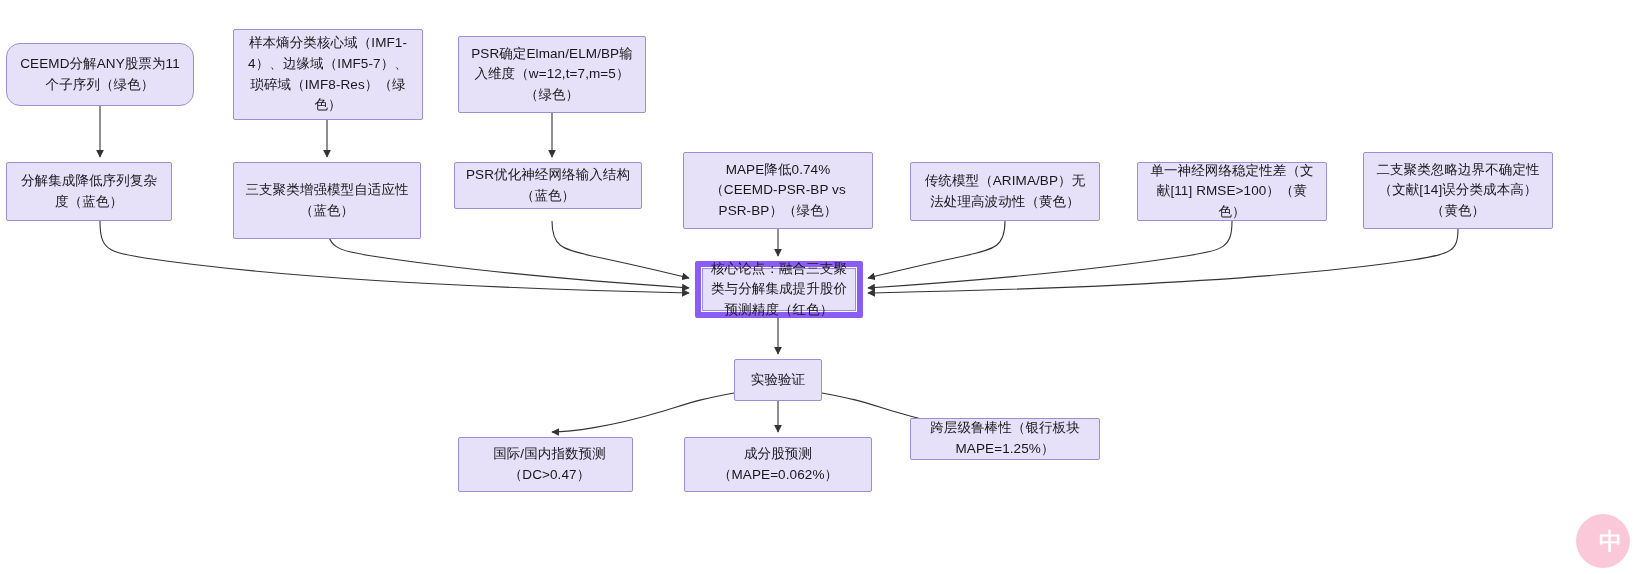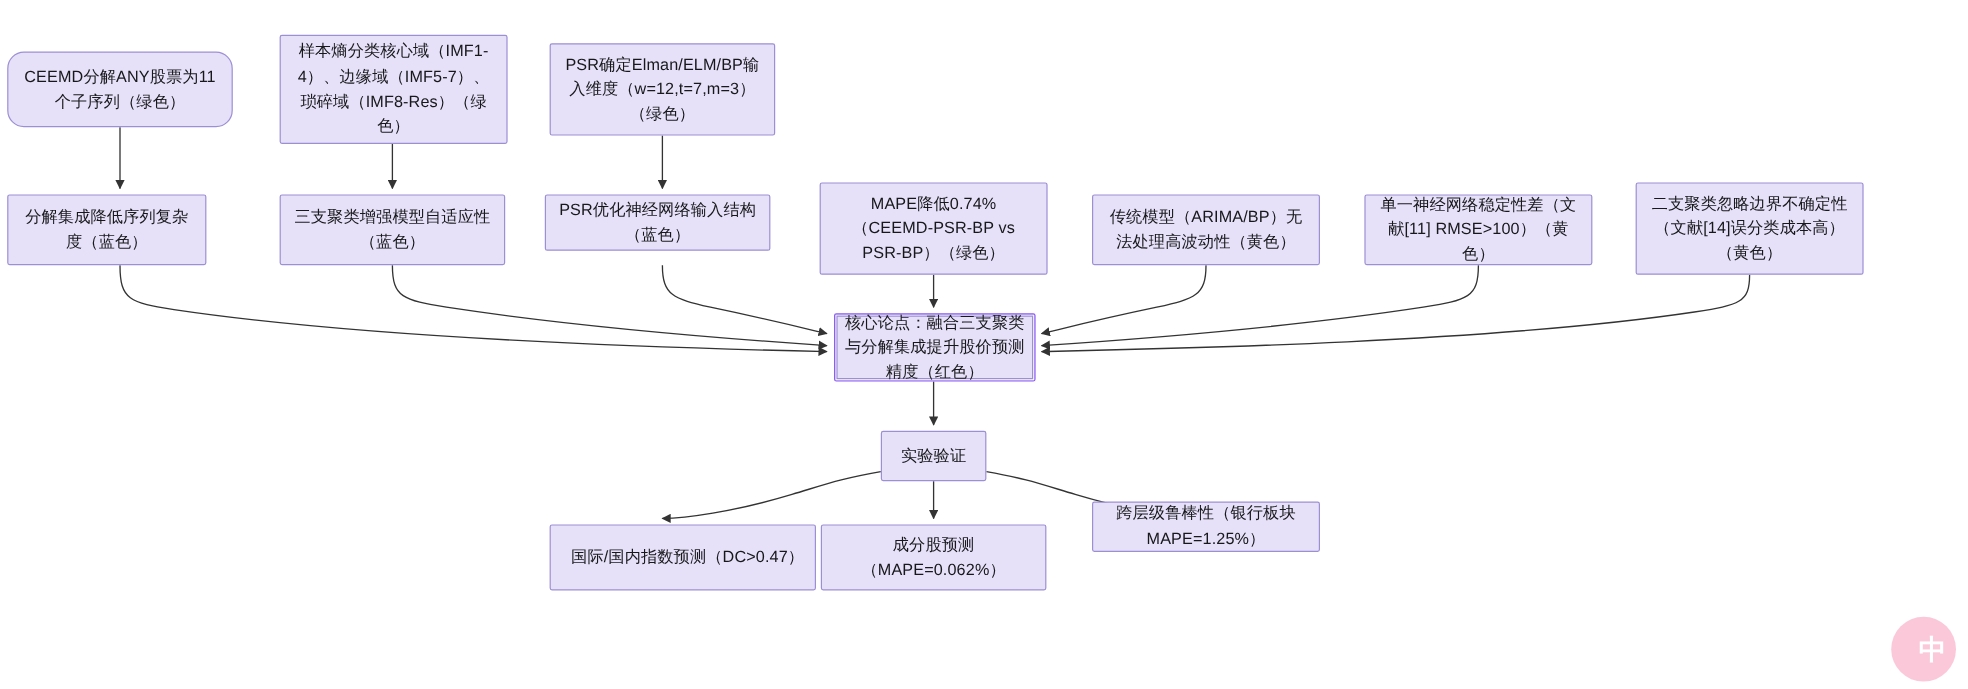--- a/index.html
+++ b/index.html
@@ -42,21 +42,21 @@
     padding: 4px 8px;
     letter-spacing: 0.1px;
   }
   .node .label {
     display: block;
     width: 100%;
     white-space: pre-line;
   }
   .node.core {
     background: #e6e0f8;
-    border: 1px solid #8b5cf6;
+    border: 6px solid #8b5cf6;
     box-shadow: inset 0 0 0 1px #ffffff, inset 0 0 0 2px #9d8fd4;
   }
   .watermark {
     position: absolute;
     right: 10px;
     bottom: 6px;
     width: 54px;
     height: 54px;
     border-radius: 50%;
     background: #f9a8c4;
@@ -112,28 +112,28 @@
 
   <div class="node" style="left:6px; top:43px; width:188px; height:63px;border-radius:14px;">
     <span class="label">CEEMD分解ANY股票为11个子序列（绿色）</span>
   </div>
 
   <div class="node" style="left:233px; top:29px; width:190px; height:91px;">
     <span class="label">样本熵分类核心域（IMF1-4）、边缘域（IMF5-7）、琐碎域（IMF8-Res）（绿色）</span>
   </div>
 
   <div class="node" style="left:458px; top:36px; width:188px; height:77px;">
-    <span class="label">PSR确定Elman/ELM/BP输入维度（w=12,t=7,m=3）（绿色）</span>
+    <span class="label">PSR确定Elman/ELM/BP输入维度（w=12,t=7,m=5）（绿色）</span>
   </div>
 
   <div class="node" style="left:6px; top:162px; width:166px; height:59px;align-items:center;">
     <span class="label">分解集成降低序列复杂度（蓝色）</span>
   </div>
 
-  <div class="node" style="left:233px; top:162px; width:188px; height:59px;">
+  <div class="node" style="left:233px; top:162px; width:188px; height:77px;">
     <span class="label">三支聚类增强模型自适应性（蓝色）</span>
   </div>
 
   <div class="node" style="left:454px; top:162px; width:188px; height:47px;">
     <span class="label">PSR优化神经网络输入结构（蓝色）</span>
   </div>
 
   <div class="node" style="left:683px; top:152px; width:190px; height:77px;">
     <span class="label">MAPE降低0.74%（CEEMD-PSR-BP vs PSR-BP）（绿色）</span>
   </div>
@@ -151,21 +151,21 @@
   </div>
 
   <div class="node core" style="left:695px; top:261px; width:168px; height:57px;">
     <span class="label">核心论点：融合三支聚类与分解集成提升股价预测精度（红色）</span>
   </div>
 
   <div class="node" style="left:734px; top:359px; width:88px; height:42px;">
     <span class="label">实验验证</span>
   </div>
 
-  <div class="node" style="left:458px; top:437px; width:222px; height:55px;padding-left:16px;">
+  <div class="node" style="left:458px; top:437px; width:175px; height:55px;padding-left:16px;">
     <span class="label">国际/国内指数预测（DC&gt;0.47）</span>
   </div>
 
   <div class="node" style="left:684px; top:437px; width:188px; height:55px;justify-content:center;">
     <span class="label">成分股预测（MAPE=0.062%）</span>
   </div>
 
   <div class="node" style="left:910px; top:418px; width:190px; height:42px;align-items:center;">
     <span class="label">跨层级鲁棒性（银行板块MAPE=1.25%）</span>
   </div>

